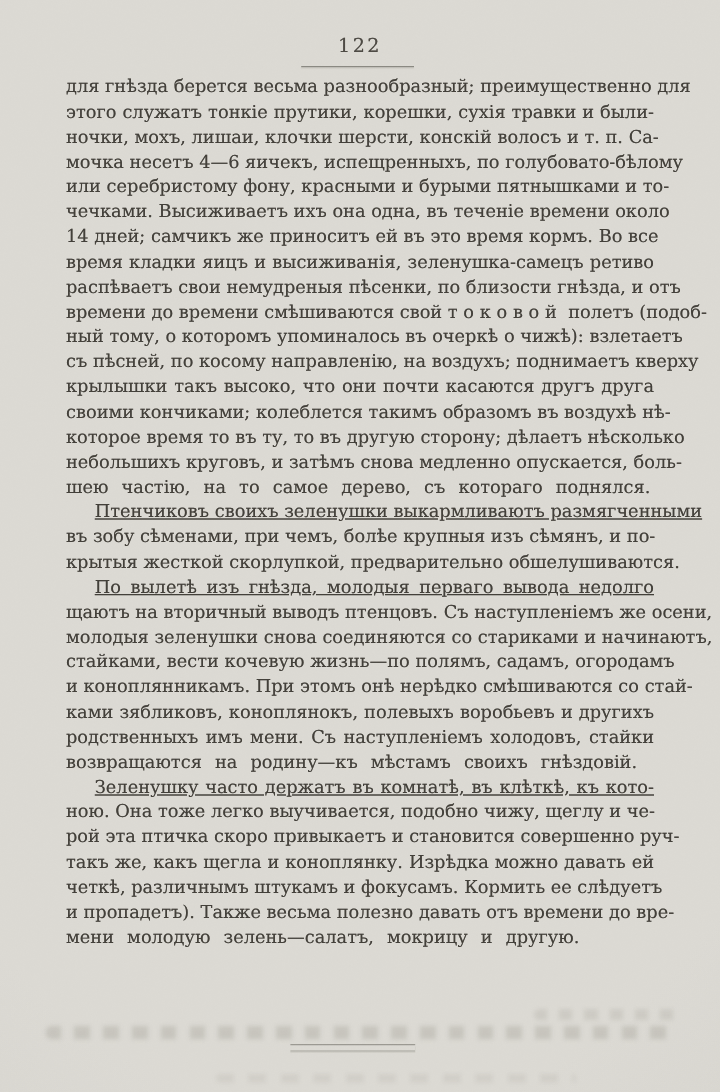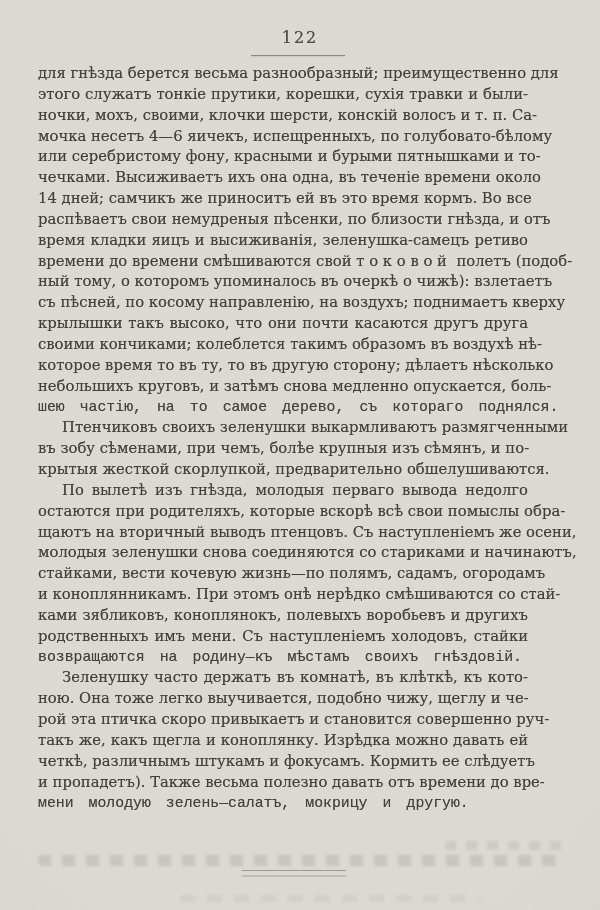--- a/index.html
+++ b/index.html
@@ -34,39 +34,38 @@
     text-shadow: 0 0 .5px rgba(78,75,69,.6);
   }
   .header-rule {
     position: absolute;
     top: 55px; left: 251px; width: 94px; height: 1px;
     background: rgba(96,93,86,.65);
     box-shadow: 0 1px 1px rgba(96,93,86,.15);
   }
   .text-block {
     position: absolute;
-    left: 38px; top: 63px;
+    left: 55px; top: 63px;
     width: 490px;
     font-size: 14.8px;
     line-height: 20.85px;
     color: #43403a;
     text-shadow: 0 0 .5px rgba(67,64,58,.55);
   }
   .line {
     white-space: nowrap;
     text-align: justify;
     text-align-last: justify;
     height: 20.85px;
   }
-  .line.indent { text-indent: 24px; }
+  .line.indent { text-indent: 24px; text-decoration: underline; }
   .line.left {
     text-align: left;
     text-align-last: left;
     word-spacing: .42em;
-    font-family: Liberation Mono, monospace;
   }
   .sperr { letter-spacing: .32em; }
   .end-divider {
     position: absolute;
     top: 870px; left: 242px; width: 104px; height: 4px;
     border-top: 1px solid rgba(92,89,81,.5);
     box-shadow: 0 2px 0 rgba(92,89,81,.22);
     filter: blur(.3px);
   }
   .smudge {
@@ -110,40 +109,39 @@
   </svg>
 
   <div class="header">
     <span class="pagenum">122</span>
   </div>
   <div class="header-rule"></div>
 
   <div class="text-block">
       <div class="line">для гнѣзда берется весьма разнообразный; преимущественно для</div>
       <div class="line">этого служатъ тонкіе прутики, корешки, сухія травки и были-</div>
-      <div class="line">ночки, мохъ, своими, клочки шерсти, конскій волосъ и т. п. Са-</div>
+      <div class="line">ночки, мохъ, лишаи, клочки шерсти, конскій волосъ и т. п. Са-</div>
       <div class="line">мочка несетъ 4—6 яичекъ, испещренныхъ, по голубовато-бѣлому</div>
       <div class="line">или серебристому фону, красными и бурыми пятнышками и то-</div>
       <div class="line">чечками. Высиживаетъ ихъ она одна, въ теченіе времени около</div>
       <div class="line">14 дней; самчикъ же приноситъ ей въ это время кормъ. Во все</div>
+      <div class="line">время кладки яицъ и высиживанія, зеленушка-самецъ ретиво</div>
       <div class="line">распѣваетъ свои немудреныя пѣсенки, по близости гнѣзда, и отъ</div>
-      <div class="line">время кладки яицъ и высиживанія, зеленушка-самецъ ретиво</div>
       <div class="line"><span>времени до времени смѣшиваются свой </span><span class="sperr">токовой</span><span> полетъ (подоб-</span></div>
       <div class="line">ный тому, о которомъ упоминалось въ очеркѣ о чижѣ): взлетаетъ</div>
       <div class="line">съ пѣсней, по косому направленію, на воздухъ; поднимаетъ кверху</div>
       <div class="line">крылышки такъ высоко, что они почти касаются другъ друга</div>
       <div class="line">своими кончиками; колеблется такимъ образомъ въ воздухѣ нѣ-</div>
       <div class="line">которое время то въ ту, то въ другую сторону; дѣлаетъ нѣсколько</div>
       <div class="line">небольшихъ круговъ, и затѣмъ снова медленно опускается, боль-</div>
       <div class="line left">шею частію, на то самое дерево, съ котораго поднялся.</div>
       <div class="line indent">Птенчиковъ своихъ зеленушки выкармливаютъ размягченными</div>
       <div class="line">въ зобу сѣменами, при чемъ, болѣе крупныя изъ сѣмянъ, и по-</div>
       <div class="line">крытыя жесткой скорлупкой, предварительно обшелушиваются.</div>
       <div class="line indent">По вылетѣ изъ гнѣзда, молодыя перваго вывода недолго</div>
-      <div class="line">остаются при родителяхъ, которые вскорѣ всѣ свои помыслы обра-</div>
       <div class="line">щаютъ на вторичный выводъ птенцовъ. Съ наступленіемъ же осени,</div>
       <div class="line">молодыя зеленушки снова соединяются со стариками и начинаютъ,</div>
       <div class="line">стайками, вести кочевую жизнь—по полямъ, садамъ, огородамъ</div>
       <div class="line">и коноплянникамъ. При этомъ онѣ нерѣдко смѣшиваются со стай-</div>
       <div class="line">ками зябликовъ, коноплянокъ, полевыхъ воробьевъ и другихъ</div>
       <div class="line">родственныхъ имъ мени. Съ наступленіемъ холодовъ, стайки</div>
       <div class="line left">возвращаются на родину—къ мѣстамъ своихъ гнѣздовій.</div>
       <div class="line indent">Зеленушку часто держатъ въ комнатѣ, въ клѣткѣ, къ кото-</div>
       <div class="line">ною. Она тоже легко выучивается, подобно чижу, щеглу и че-</div>
       <div class="line">рой эта птичка скоро привыкаетъ и становится совершенно руч-</div>

